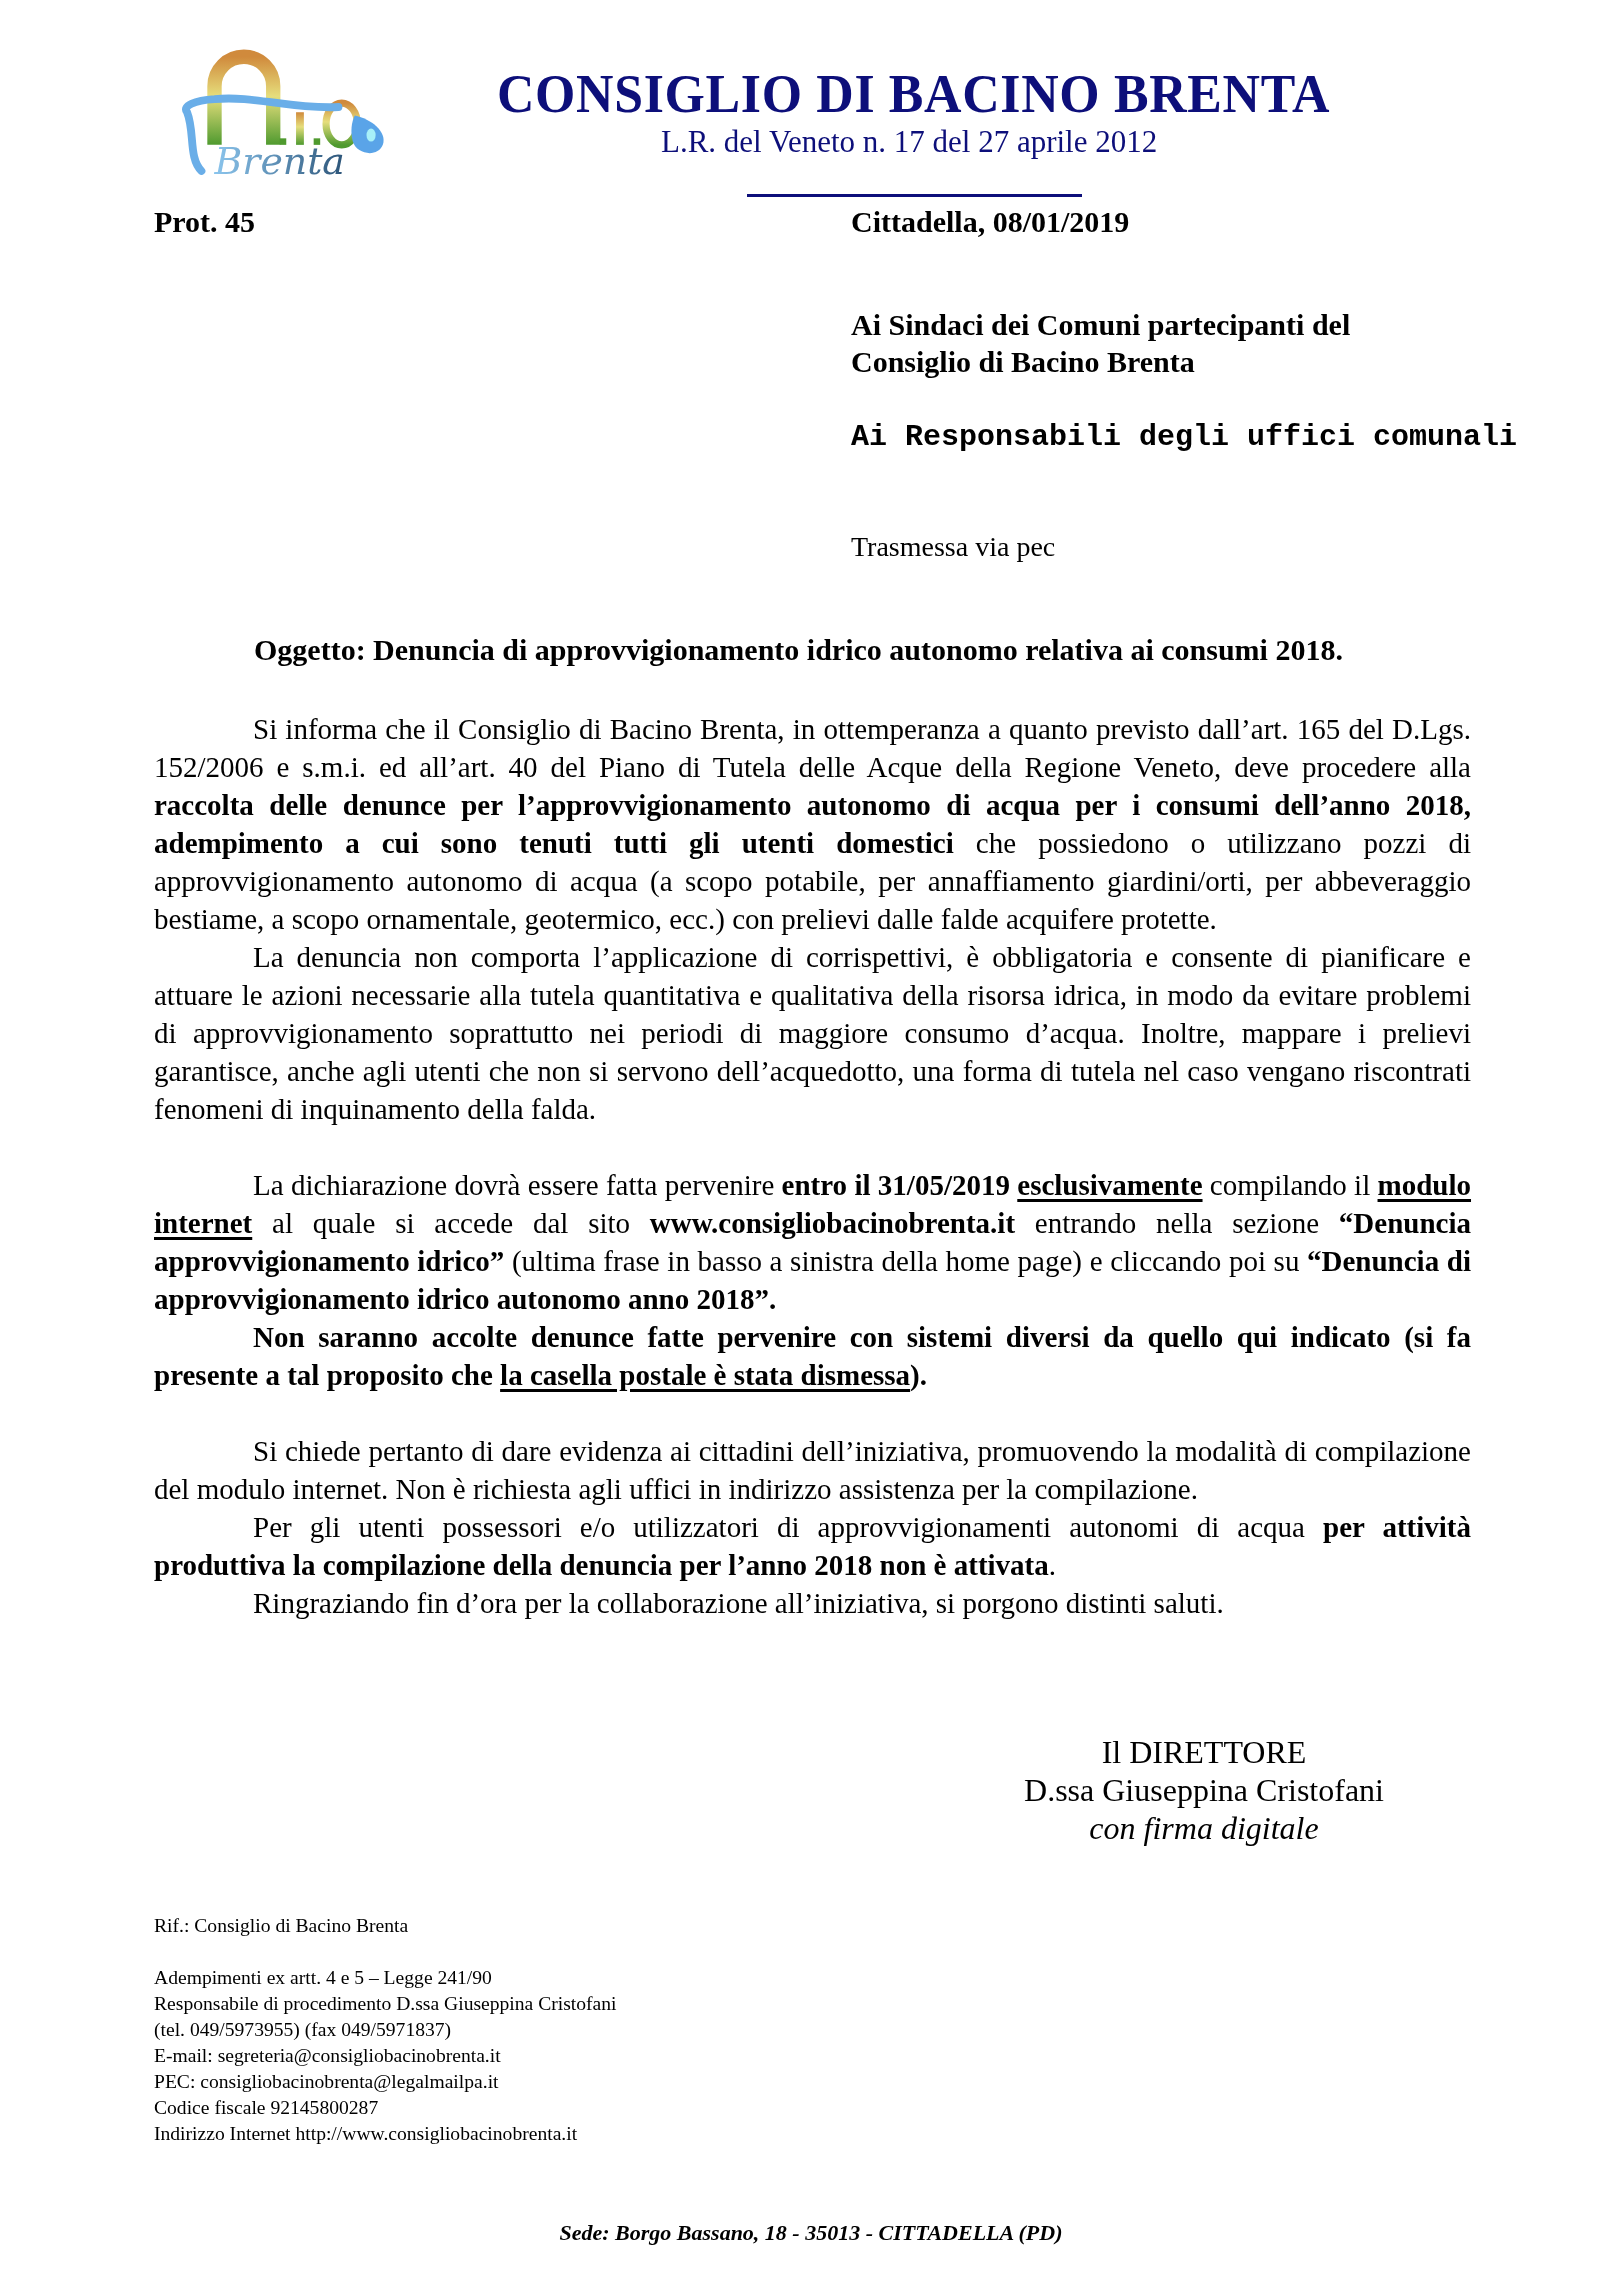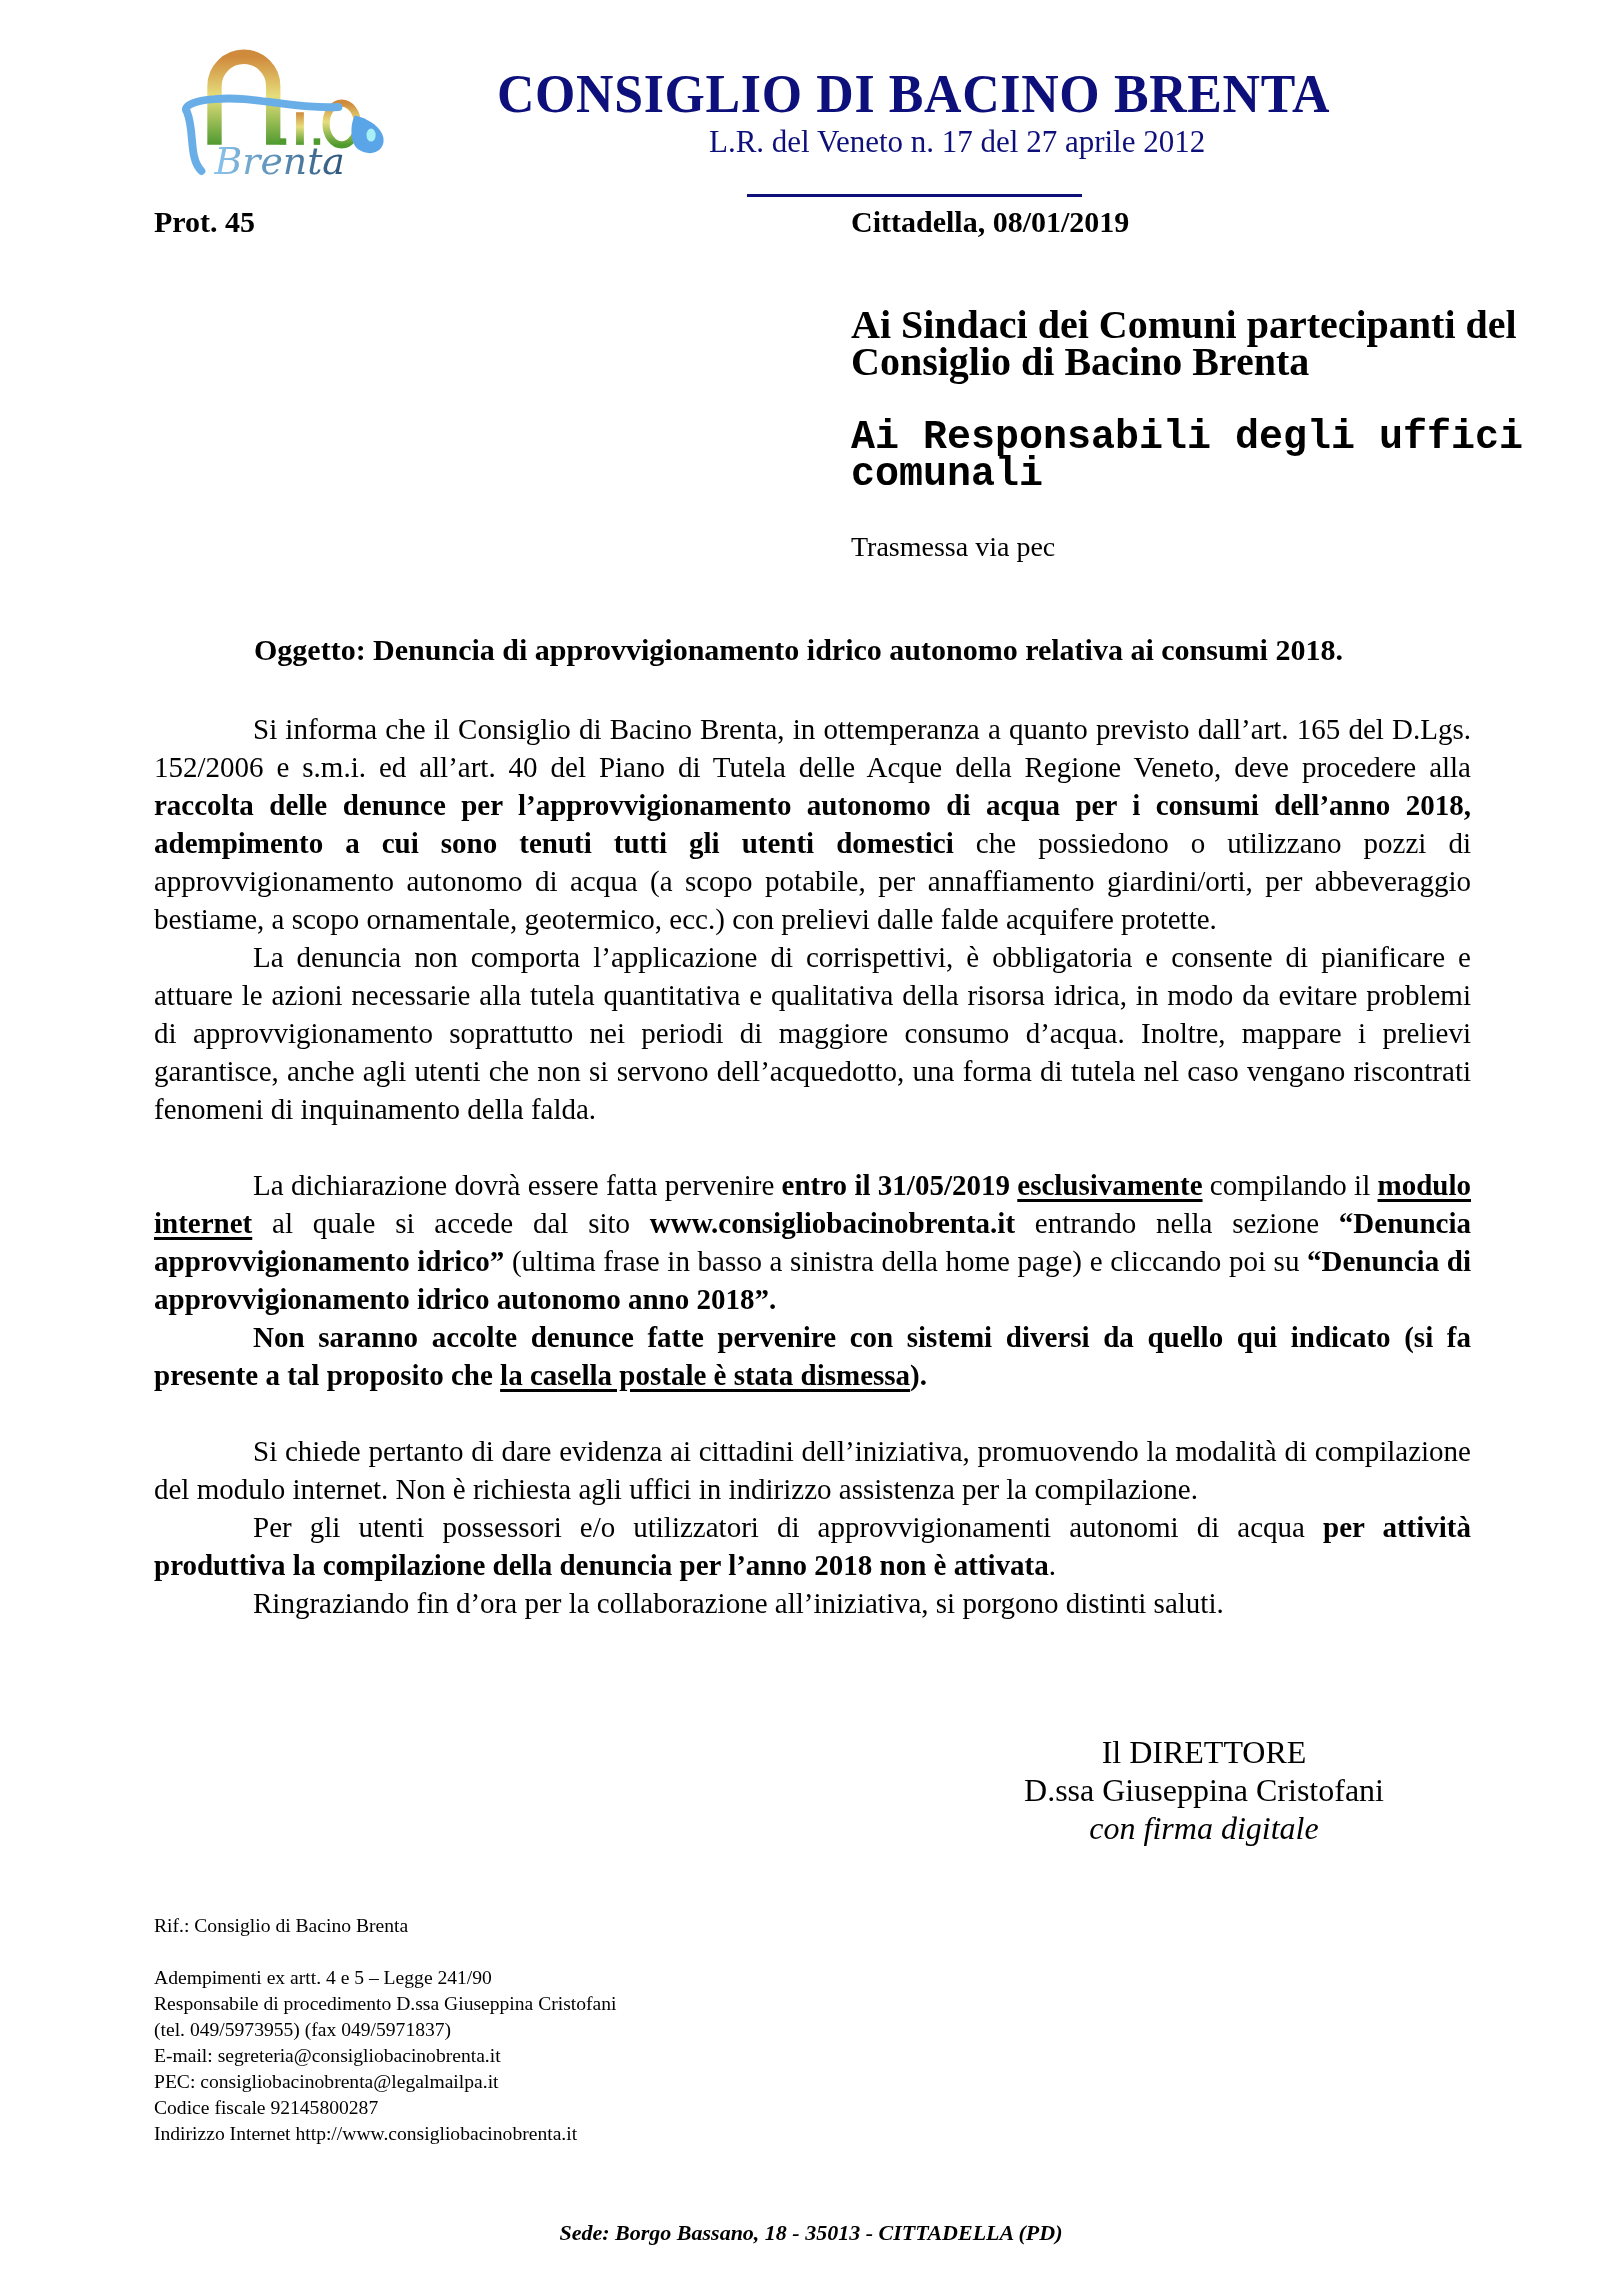--- a/index.html
+++ b/index.html
@@ -3,25 +3,25 @@
 <meta charset="utf-8">
 <style>
   html, body { margin: 0; padding: 0; background: #ffffff; }
   body { width: 1622px; height: 2295px; position: relative; overflow: hidden;
          font-family: "Liberation Serif", "DejaVu Serif", serif; color: #000; }
   .abs { position: absolute; }
   
   #logo { left: 175px; top: 47px; width: 216px; height: 137px; }
   #org-title { left: 497px; top: 63px; font-size: 54px; font-weight: bold; color: #0d0f7a;
                letter-spacing: 0.7px; white-space: nowrap; transform: scaleX(0.96); transform-origin: left top; }
-  #org-subtitle { left: 661px; top: 124px; font-size: 31px; color: #0d0f7a; white-space: nowrap; margin-left: 48px; }
+  #org-subtitle { left: 661px; top: 124px; font-size: 31px; color: #0d0f7a; white-space: nowrap; }
   #header-rule { left: 747px; top: 194px; width: 335px; height: 2.6px; background: #0d0f7a; }
   #prot { left: 154px; top: 205px; font-size: 30px; font-weight: bold; white-space: nowrap; }
   #place-date { left: 851px; top: 205px; font-size: 30px; font-weight: bold; white-space: nowrap; }
-  .recipient { left: 851px; font-size: 40px; font-weight: bold; line-height: 37px; }
+  .recipient { left: 851px; font-size: 30px; font-weight: bold; line-height: 37px; }
   #recipient-1 { top: 306px; }
   #recipient-2 { top: 419px; font-family: Liberation Mono, monospace; }
   #transmission { left: 851px; top: 531px; font-size: 28px; white-space: nowrap; }
   #subject { left: 254px; top: 633px; font-size: 30px; font-weight: bold; white-space: nowrap; }
   
   #body-text { left: 154px; top: 710px; width: 1317px; font-size: 29px; line-height: 38px; text-align: justify; }
   #body-text p { margin: 0; text-indent: 99px; }
   #body-text p.gap { margin-top: 38px; }
   #body-text b { font-weight: bold; }
   #body-text u { text-decoration: underline; text-decoration-thickness: 2.6px; text-underline-offset: 3.9px; }

